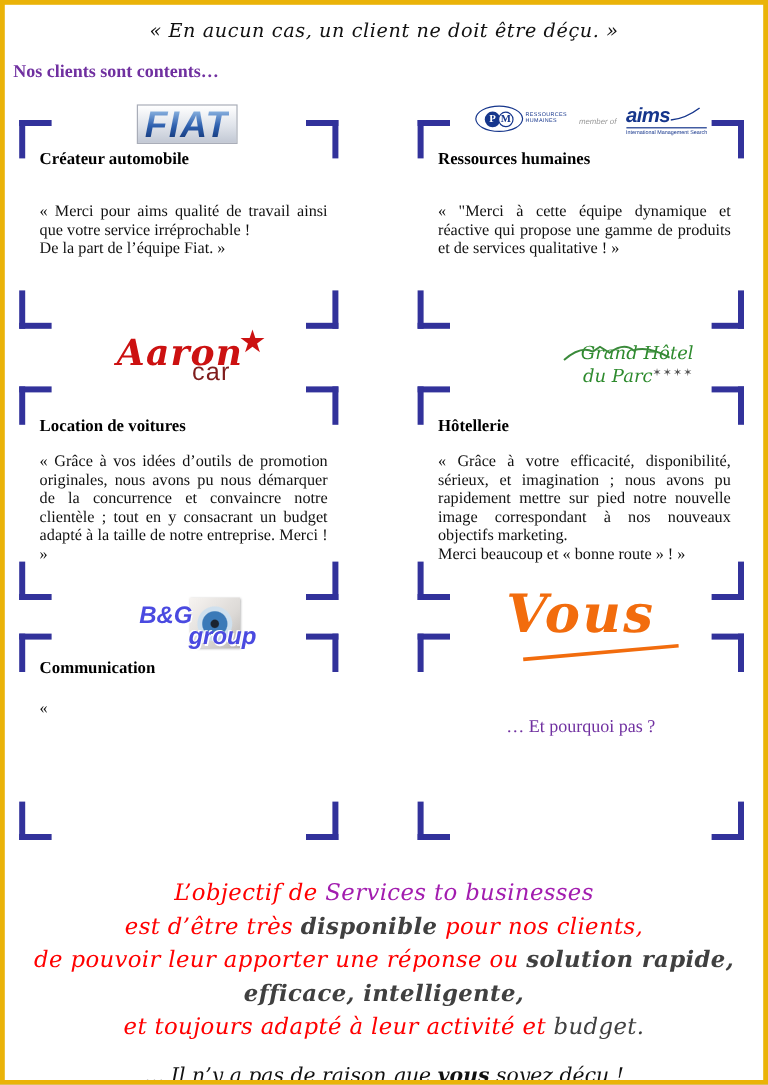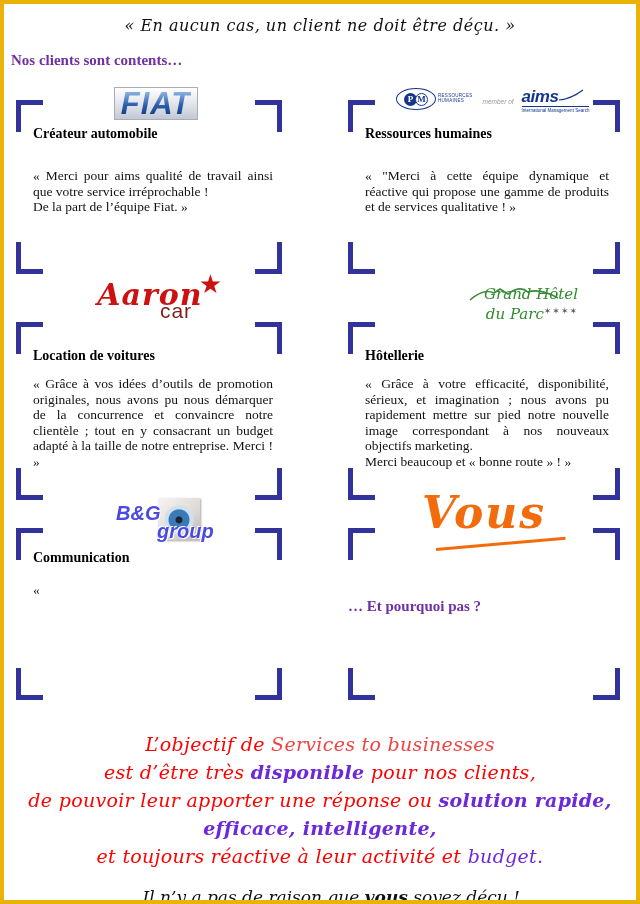--- a/index.html
+++ b/index.html
@@ -51,22 +51,22 @@
   .frame-quote{
     font-size:13.5px;line-height:15.5px;text-align:justify;
     white-space:pre-line;color:#111;
   }
   .q1{left:29px;top:164px;width:240px;}
   .q2{left:361px;top:164px;width:244px;}
   .q3{left:29px;top:372px;width:240px;}
   .q4{left:361px;top:372px;width:244px;}
   .q5{left:29px;top:578px;width:40px;}
   .vous-caption{
-    left:344px;top:594px;width:272px;
-    font-size:15px;font-weight:bold;color:#7030A0;
+    left:344px;top:594px;width:272px;text-align:center;
+    font-size:15px;font-weight:normal;color:#7030A0;
   }
 
   
   .logo-fiat{
     left:110px;top:83px;width:82px;height:31px;
     display:flex;align-items:center;justify-content:center;
     background:linear-gradient(180deg,#ffffff 0%,#dfe3ea 55%,#c2c8d4 100%);
     border:1px solid #a9adb8;
   }
   .fiat-text{
@@ -152,22 +152,22 @@
     background:#F26C0D;transform:rotate(-5deg);transform-origin:left center;
   }
 
   
   .closing{
     top:726px;left:0;right:0;text-align:center;
     font-family:"DejaVu Serif",serif;font-style:italic;
   }
   .closing-line{font-size:19px;line-height:28px;letter-spacing:.3px;}
   .c-red{color:#FF0000;}
-  .c-purple{color:#ef4444;}
-  .c-blue{color:#6d28d9;font-style:italic;}
+  .c-purple{color:#a21caf;}
+  .c-blue{color:#404040;font-style:italic;}
   .c-bold{font-weight:bold;}
   .closing-final{margin-top:17px;font-size:17px;color:#111;}
 </style>
 </head>
 <body>
 
 <div class="page">
 
   <div class="abs top-quote">« En aucun cas, un client ne doit être déçu. »</div>
   <div class="abs section-heading">Nos clients sont contents…</div>
@@ -271,17 +271,17 @@
   <div class="abs frame-quote q3">« Grâce à vos idées d’outils de promotion originales, nous avons pu nous démarquer de la concurrence et convaincre notre clientèle ; tout en y consacrant un budget adapté à la taille de notre entreprise. Merci ! »</div>
   <div class="abs frame-quote q4">« Grâce à votre efficacité, disponibilité, sérieux, et imagination ; nous avons pu rapidement mettre sur pied notre nouvelle image correspondant à nos nouveaux objectifs marketing.
 Merci beaucoup et « bonne route » ! »</div>
   <div class="abs frame-quote q5">«</div>
   <div class="abs vous-caption">… Et pourquoi pas ?</div>
 
   <div class="abs closing">
     <div class="closing-line"><span class="c-red">L’objectif de </span><span class="c-purple">Services to businesses</span></div>
     <div class="closing-line"><span class="c-red">est d’être très </span><span class="c-blue c-bold">disponible</span><span class="c-red"> pour nos clients,</span></div>
     <div class="closing-line"><span class="c-red">de pouvoir leur apporter une réponse ou </span><span class="c-blue c-bold">solution rapide, efficace, intelligente,</span></div>
-    <div class="closing-line"><span class="c-red">et  toujours réactive à leur activité et </span><span class="c-blue">budget.</span></div>
+    <div class="closing-line"><span class="c-red">et  toujours adapté à leur activité et </span><span class="c-blue">budget.</span></div>
     <div class="closing-final"><span>… Il n’y a pas de raison que </span><span class="c-bold">vous</span><span> soyez déçu !</span></div>
   </div>
 
 </div>
 
 </body></html>

